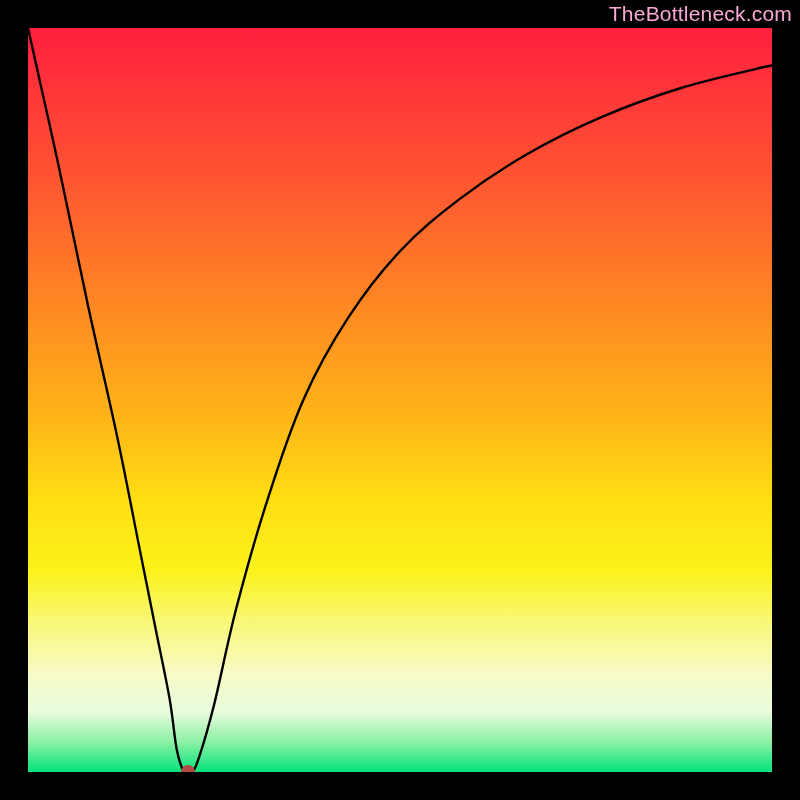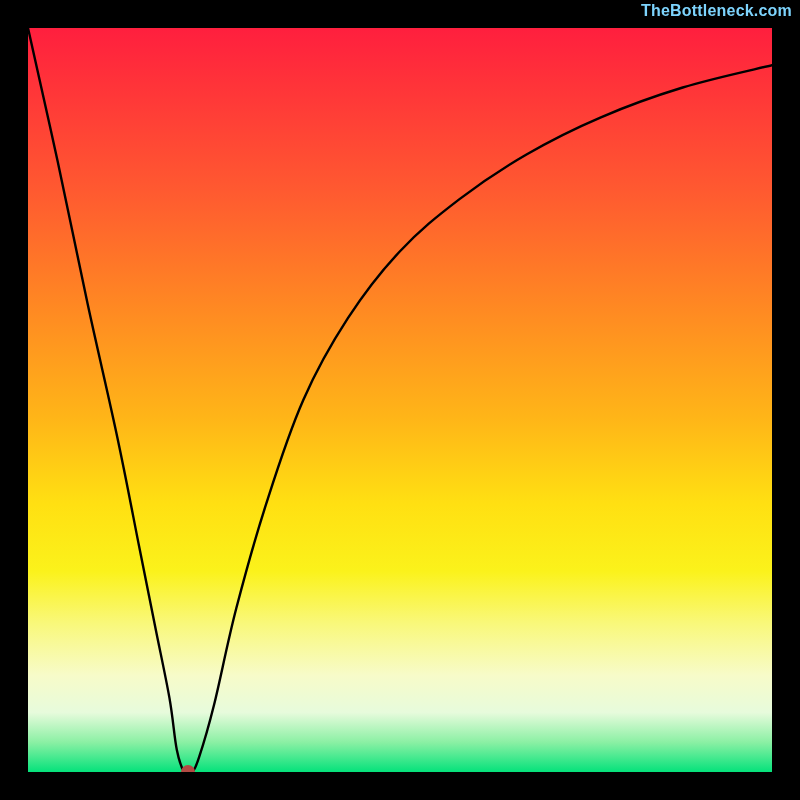--- a/index.html
+++ b/index.html
@@ -14,23 +14,23 @@
   .frame {
     position: relative;
     width: 800px;
     height: 800px;
     background: #000;
   }
   .watermark {
     position: absolute;
     top: 2px;
     right: 8px;
-    color: #7dd3fc;
-    font-size: 16px;
-    font-weight: 700;
+    color: #f9a8d4;
+    font-size: 21px;
+    font-weight: 400;
     letter-spacing: 0.2px;
     z-index: 5;
   }
   .plot-area {
     position: absolute;
     left: 28px;
     top: 28px;
     width: 744px;
     height: 744px;
     overflow: hidden;

